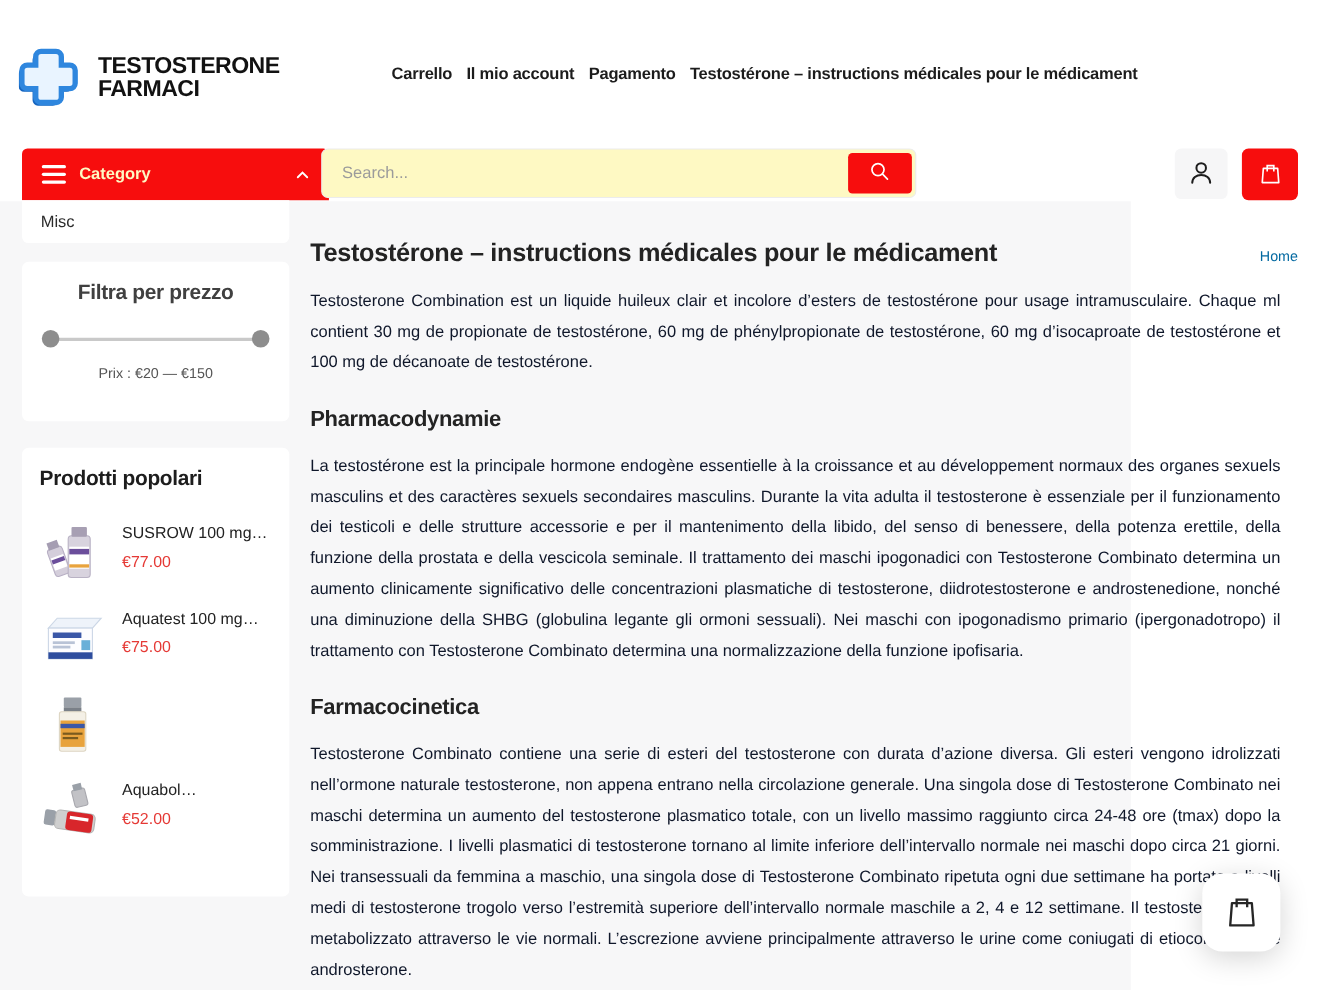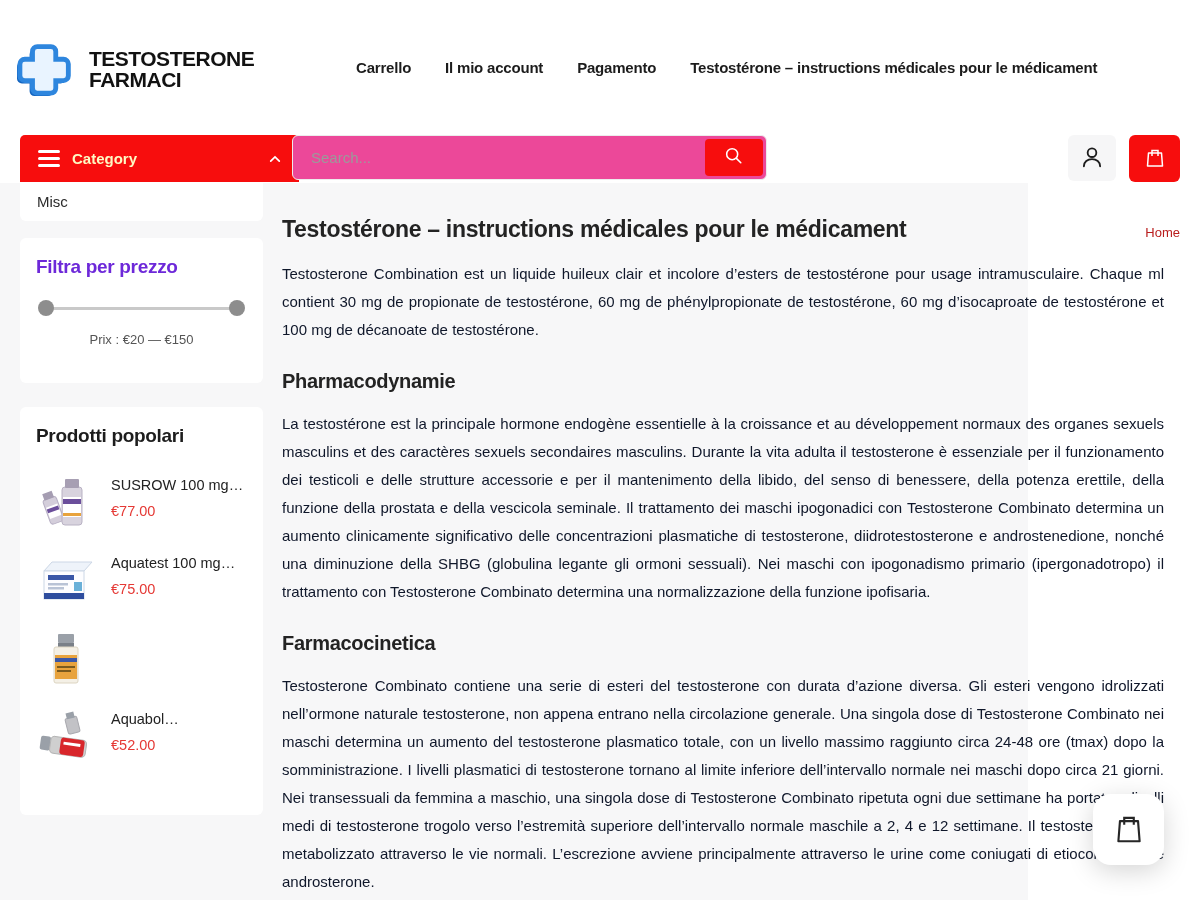--- a/index.html
+++ b/index.html
@@ -6,35 +6,35 @@
   html,body { margin:0; padding:0; }
   body {
     width:1200px; height:900px; position:relative; overflow:hidden;
     background:#ffffff;
     font-family:"Liberation Sans", sans-serif;
     color:#2c2c2c;
   }
   
   .logo { position:absolute; left:17px; top:36px; display:flex; align-items:center; gap:10px; }
   .logo-text { font-weight:800; font-size:21px; line-height:1.0; letter-spacing:-0.5px; color:#121212; }
-  .nav { position:absolute; left:356px; top:59px; display:flex; gap:34px; align-items:center; white-space:nowrap; }
+  .nav { position:absolute; left:356px; top:59px; display:flex; gap:13px; align-items:center; white-space:nowrap; }
   .nav a { font-size:15px; font-weight:700; color:#1c1c1c; text-decoration:none; letter-spacing:-0.2px; }
   
   .category-btn {
     position:absolute; left:20px; top:135px; width:279px; height:47px;
     background:var(--accent); border:none; border-radius:5px 5px 0 0; cursor:pointer;
     display:flex; align-items:center; padding:0 18px; gap:12px; color:#fef9c3;
   }
   .category-btn .label { font-size:15px; font-weight:700; }
   .burger { display:flex; flex-direction:column; gap:4px; }
   .burger span { display:block; width:22px; height:3px; background:#fff; border-radius:2px; }
   .cat-chevron { margin-left:auto; display:flex; }
   .search-form {
-    position:absolute; left:292px; top:135px; width:475px; height:45px;
-    background:#ec4899; border:1px solid #ececec; border-radius:6px;
+    position:absolute; left:292px; top:135px; width:541px; height:45px;
+    background:#fef9c3; border:1px solid #ececec; border-radius:6px;
     display:flex; padding:3px;
   }
   .search-input {
     flex:1; height:100%; border:none; outline:none; padding:0 15px;
     font-size:15px; font-family:"Liberation Sans", sans-serif; color:#333; background:transparent;
   }
   .search-input::placeholder { color:#9b9b9b; }
   .search-btn {
     width:58px; height:37px; border:none; border-radius:4px;
     background:var(--accent); cursor:pointer; display:flex; align-items:center; justify-content:center;
@@ -50,42 +50,42 @@
     display:flex; align-items:center; justify-content:center;
   }
   
   .lower { position:absolute; left:0; top:183px; width:1028px; height:717px; background:#f7f7f8; }
   
   .sidebar { position:absolute; left:20px; top:-1px; width:243px; }
   .card { background:#fff; border-radius:6px; }
   .cat-card { border-radius:0 0 6px 6px; padding:11px 17px; margin-bottom:17px; }
   .cat-item { font-size:15px; color:#2b2b2b; cursor:pointer; }
   .filter-card { padding:18px 16px 18px; margin-bottom:24px; }
-  .filter-card h3 { margin:0 0 22px; font-size:19px; letter-spacing:-0.3px; color:#6d28d9; }
+  .filter-card h3 { margin:0 0 22px; font-size:19px; letter-spacing:-0.3px; color:#404040;text-align:center; }
   .slider { position:relative; height:16px; margin:0 2px 16px; }
   .slider .track { position:absolute; left:6px; right:6px; top:7px; height:3px; background:#c9c9c9; border-radius:2px; }
   .slider .handle { position:absolute; top:0; width:16px; height:16px; border-radius:50%; background:#8d8d8d; cursor:pointer; }
   .slider .handle.left { left:0; }
   .slider .handle.right { right:0; }
   .price-row { text-align:center; font-size:13px; color:#555; margin-bottom:18px; }
   .filter-btn {
     display:block; width:100%; height:37px; background:var(--accent); color:#fff;
     border:none; border-radius:4px; font-weight:700; font-size:14px; cursor:pointer;
     font-family:"Liberation Sans", sans-serif;
   }
   .products-card { padding:18px 16px 30px; }
   .products-card h3 { margin:0 0 26px; font-size:19px; letter-spacing:-0.3px; color:#1d1d1d; }
   .prod { display:flex; gap:15px; margin-bottom:18px; align-items:flex-start; cursor:pointer; }
   .thumb { width:60px; height:60px; flex:none; }
   .pinfo { padding-top:4px; min-width:0; }
   .ptitle { font-size:14.5px; font-weight:400; color:#222; margin-bottom:9px; white-space:nowrap; overflow:hidden; }
   .pprice { font-size:14.5px; color:var(--price); }
   
   .main { position:absolute; left:282px; top:33px; width:882px; }
-  .crumb { position:absolute; top:9px; right:-16px; font-size:13px; color:#b91c1c; text-decoration:none; }
+  .crumb { position:absolute; top:9px; right:-16px; font-size:13px; color:#0369a1; text-decoration:none; }
   .main h1 { margin:0; font-size:23px; letter-spacing:-0.3px; color:#232323; }
   .main p { font-size:15px; line-height:28px; text-align:justify; color:#0f172a; margin:17px 0 24px; }
   .main h2 { font-size:20px; letter-spacing:-0.3px; color:#232323; margin:26px 0 0; }
   
   .float-cart {
     position:absolute; left:1093px; top:794px; width:71px; height:71px;
     background:#fff; border:none; border-radius:18px; cursor:pointer;
     box-shadow:0 6px 26px rgba(0,0,0,.17);
     display:flex; align-items:center; justify-content:center;
   }

